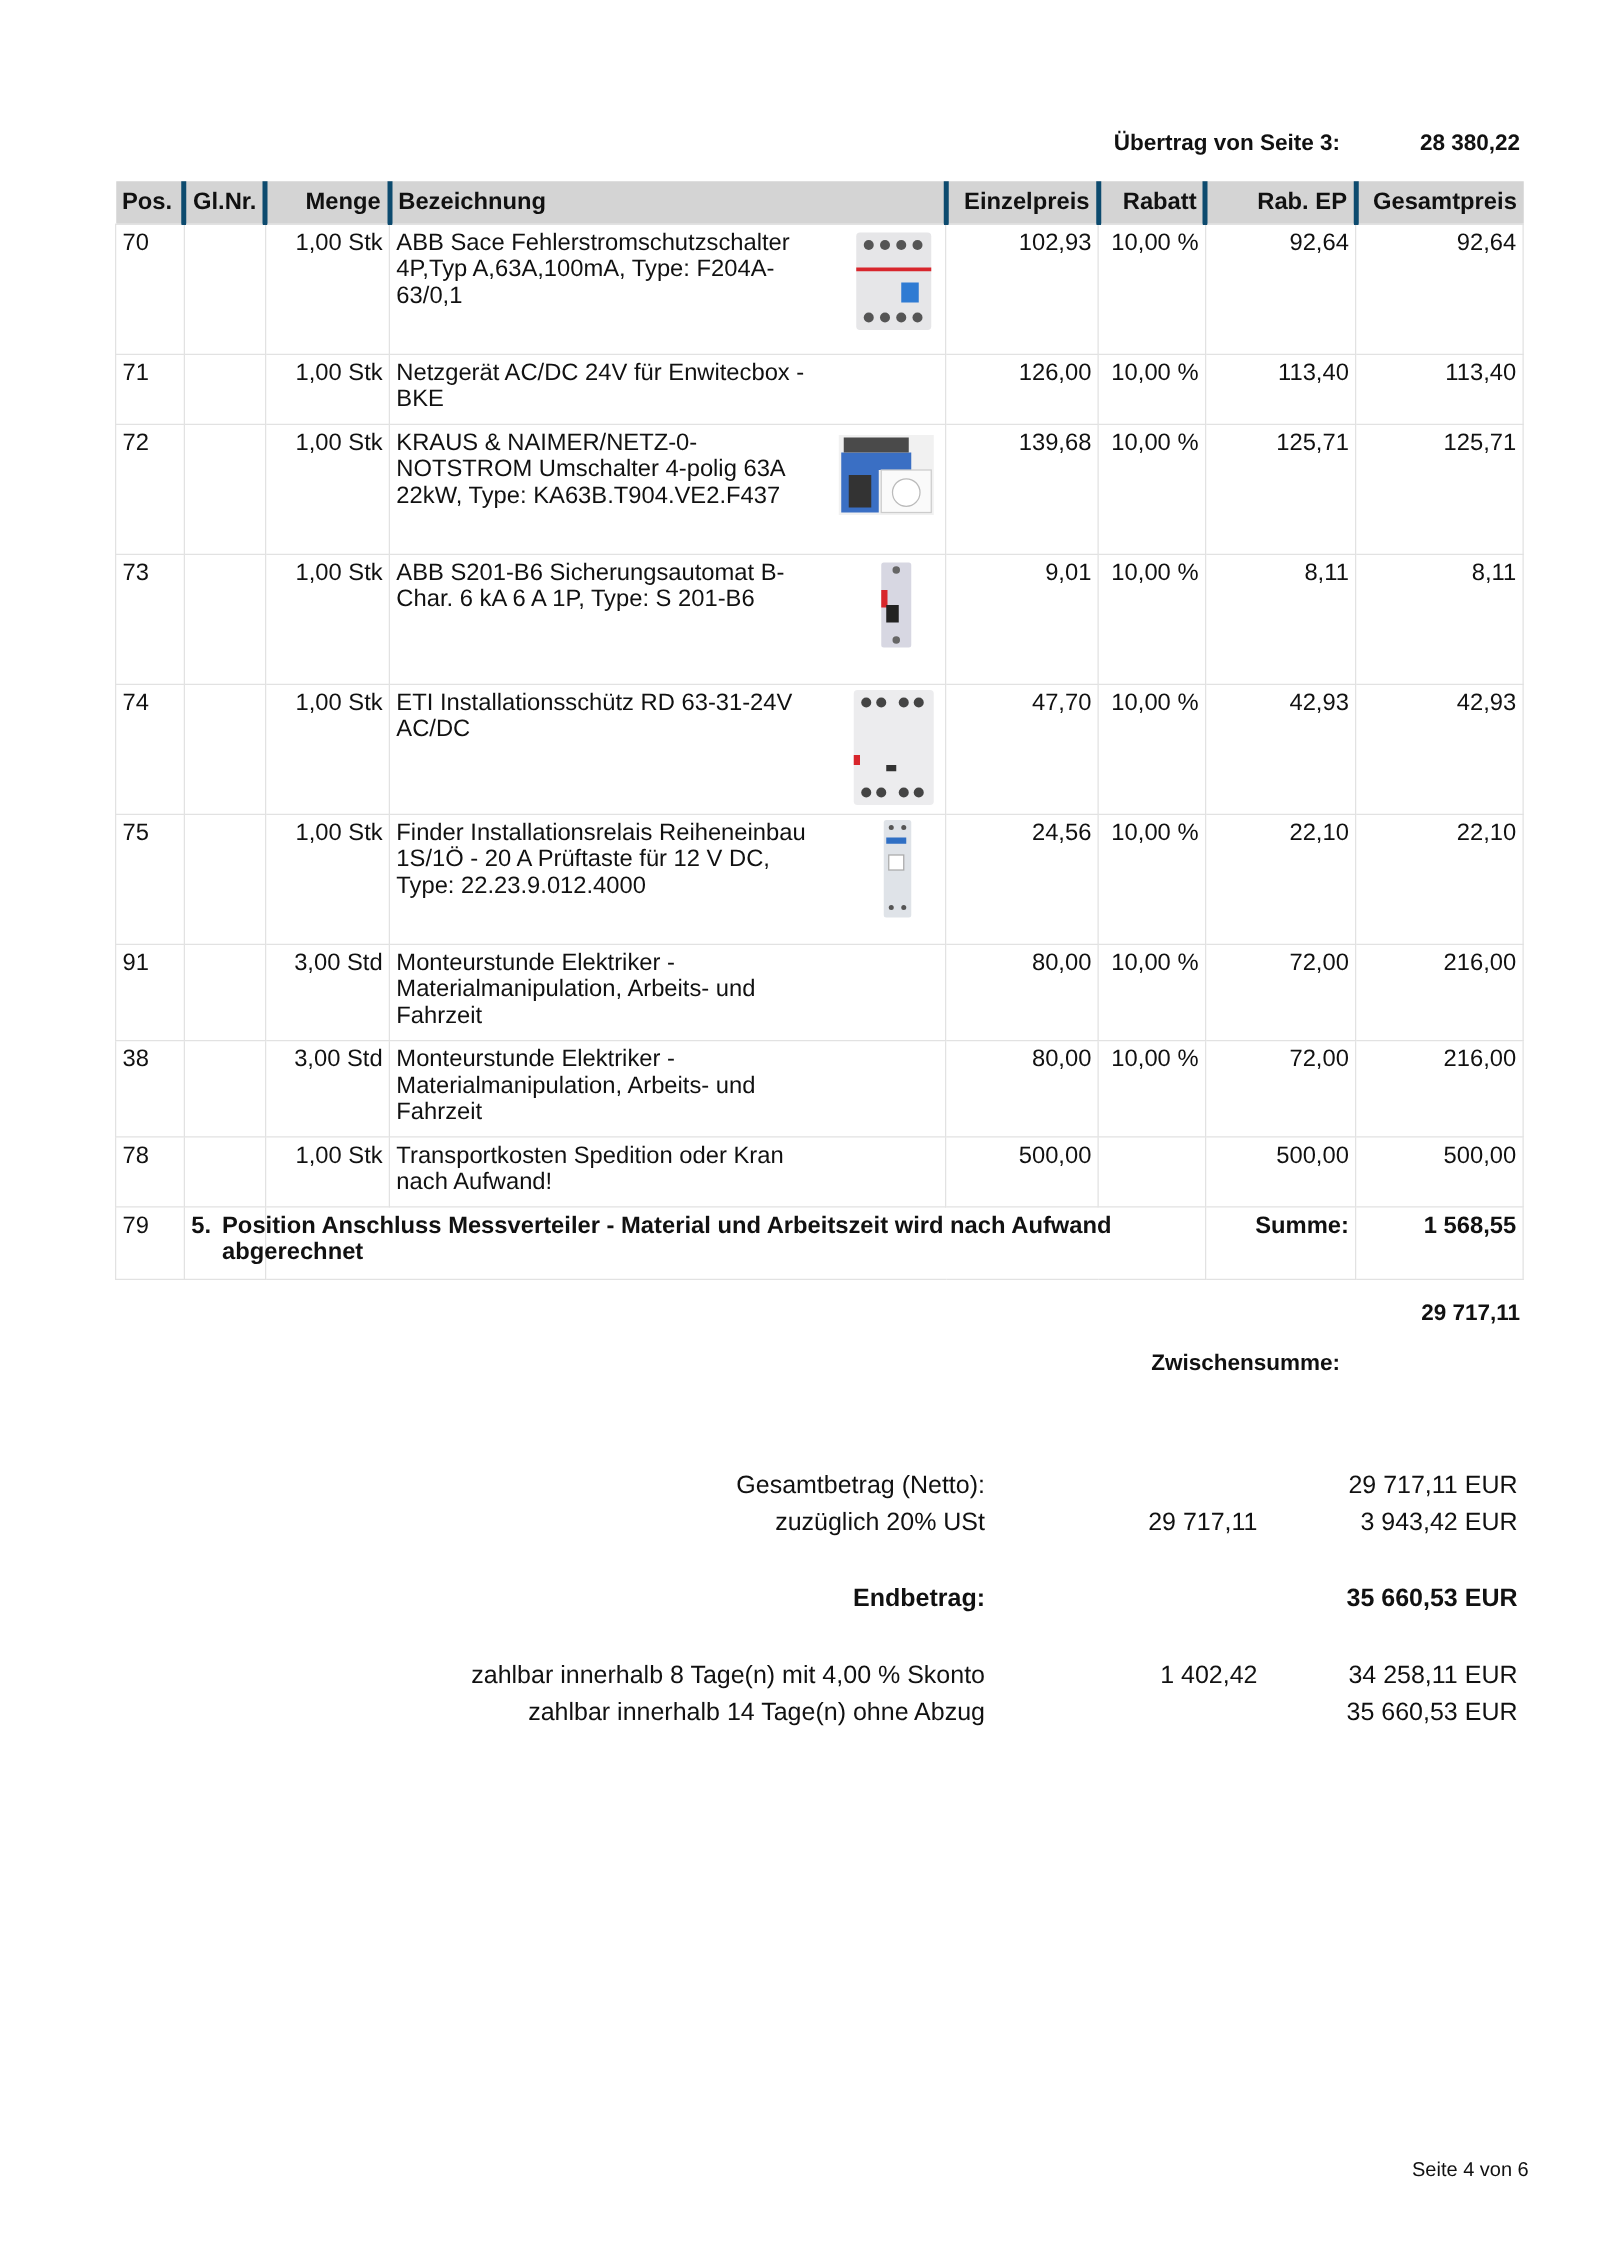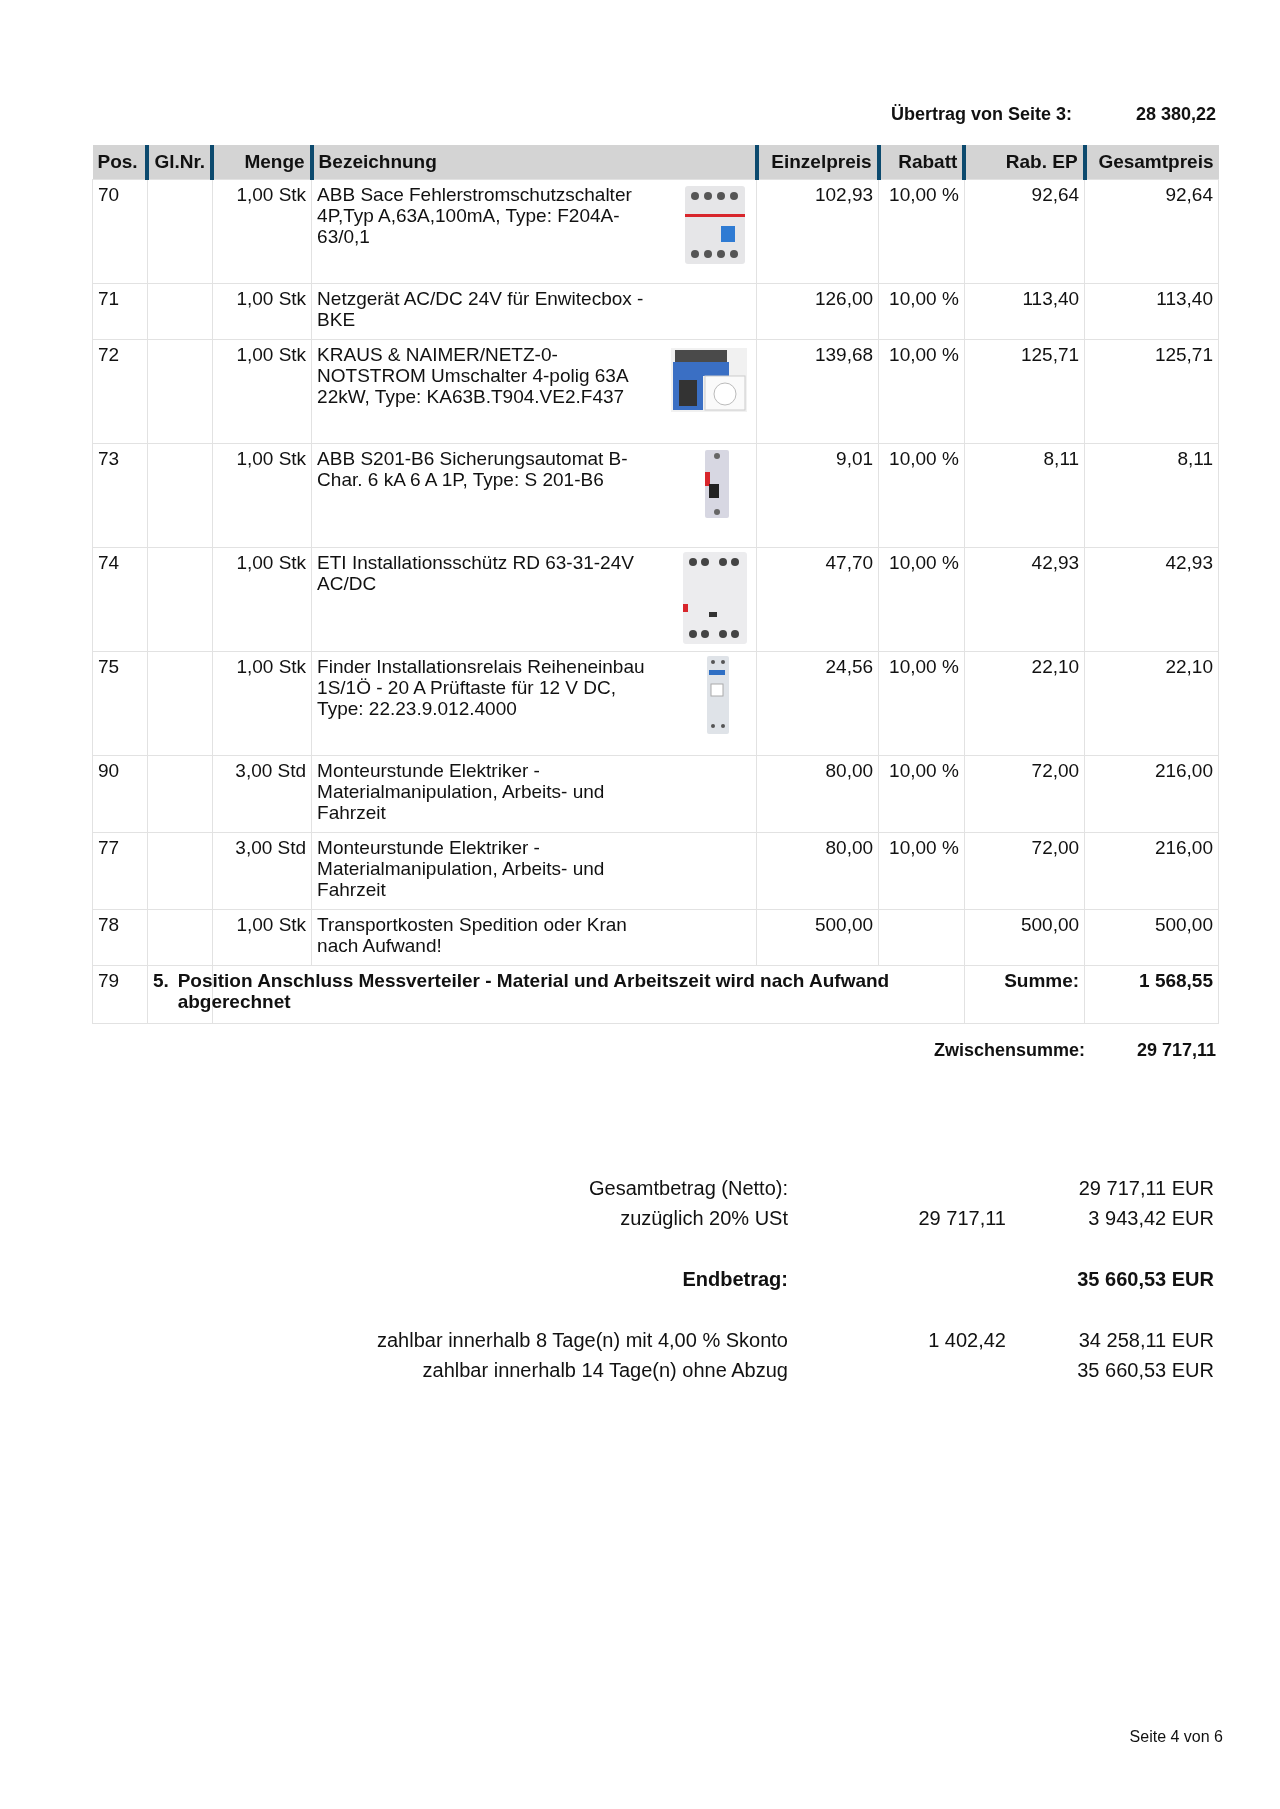--- a/index.html
+++ b/index.html
@@ -16,21 +16,21 @@
     table.items th:first-child { border-left: none; }
     .r { text-align: right; }
     .l { text-align: left; }
     .desc-wrap { position: relative; }
     .desc-text { width: 345px; display: block; }
     .thumb { position: absolute; top: 0; right: 2px; }
 
     .row-sum td { font-weight: bold; }
 
     .subtotal { position: absolute; top: 1040px; left: 860px; width: 360px; font-weight: bold; font-size: 18px; }
-    .subtotal .lbl { position: absolute; right: 135px; }
+    .subtotal .lbl { position: absolute; right: 148px; margin-top: 40px; }
     .subtotal .val { position: absolute; right: 4px; }
 
     .totals { position: absolute; left: 0; width: 1280px; font-size: 20px; }
     .totals .lbl { position: absolute; right: 492px; white-space: nowrap; }
     .totals .mid { position: absolute; right: 274px; white-space: nowrap; }
     .totals .val { position: absolute; right: 66px; white-space: nowrap; }
     .bold { font-weight: bold; }
 
     .footer { position: absolute; top: 1728px; right: 57px; font-size: 16px; }
   </style>
@@ -202,36 +202,36 @@
         </svg>
           </div>
       </td>
       <td class="r">24,56</td>
       <td class="r">10,00 %</td>
       <td class="r">22,10</td>
       <td class="r">22,10</td>
     </tr>
 
     <tr style="height:77px">
-      <td>90</td>
+      <td>91</td>
       <td></td>
       <td class="r">3,00 Std</td>
       <td>
           <div class="desc-wrap">
         <span class="desc-text">Monteurstunde Elektriker - Materialmanipulation, Arbeits- und Fahrzeit</span>
           </div>
       </td>
       <td class="r">80,00</td>
       <td class="r">10,00 %</td>
       <td class="r">72,00</td>
       <td class="r">216,00</td>
     </tr>
 
     <tr style="height:77px">
-      <td>77</td>
+      <td>38</td>
       <td></td>
       <td class="r">3,00 Std</td>
       <td>
           <div class="desc-wrap">
         <span class="desc-text">Monteurstunde Elektriker - Materialmanipulation, Arbeits- und Fahrzeit</span>
           </div>
       </td>
       <td class="r">80,00</td>
       <td class="r">10,00 %</td>
       <td class="r">72,00</td>

